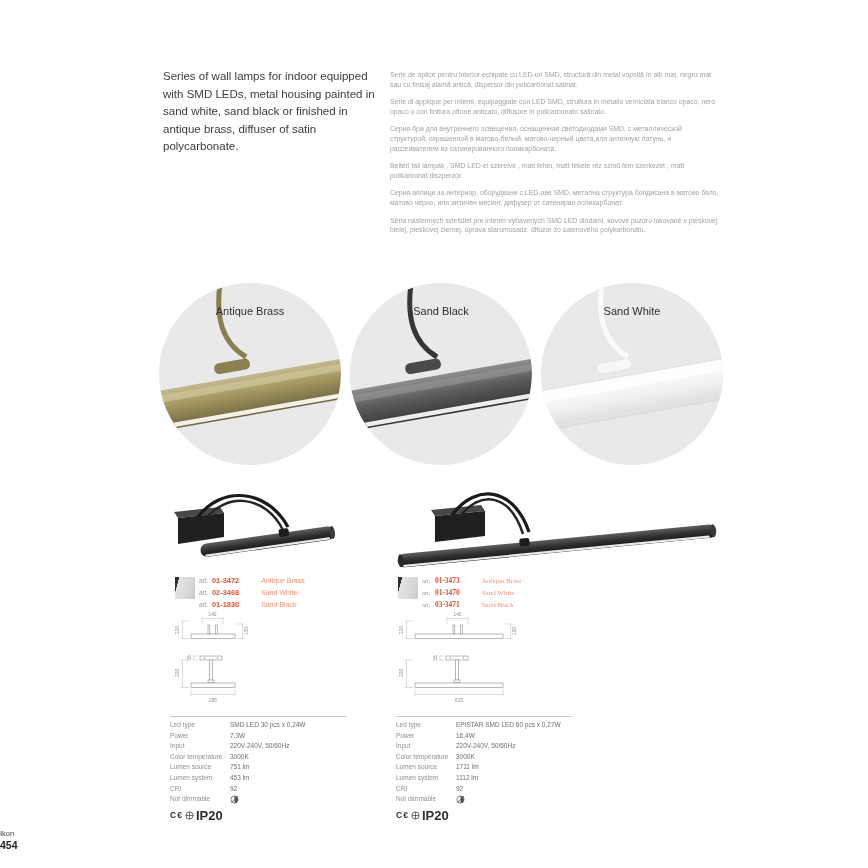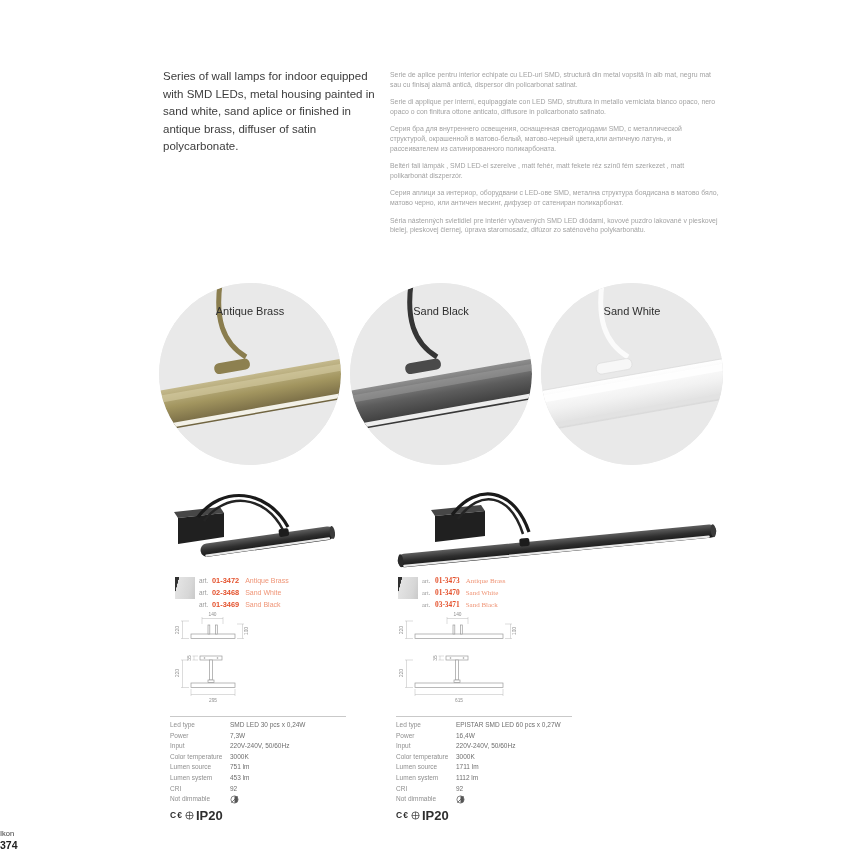--- a/index.html
+++ b/index.html
@@ -15,21 +15,21 @@
   
   .circle{width:182px;height:182px;border-radius:50%;background:#e9e9e9;overflow:hidden;}
   .circle svg{display:block;}
   .circle-label{position:absolute;width:182px;text-align:center;font-size:11px;color:#2f2f2f;}
 
   
   .thumb{width:20px;height:22px;background:linear-gradient(105deg,#303030 0%,#303030 16%,#e3e3e3 17%,#d7d7d7 70%,#c9c9c9 100%);}
   .articles{display:flex;flex-direction:column;gap:3.2px;}
   .article-row{display:flex;align-items:baseline;white-space:nowrap;}
   .art-prefix{font-size:6.4px;color:#9a9a9a;width:13px;}
-  .art-number{font-size:7.4px;font-weight:bold;color:#e4512c;margin-right:6px;}
+  .art-number{font-size:7.4px;font-weight:bold;color:#e4512c;margin-right:22px;}
   .art-finish{font-size:7px;color:#ef9577;}
 
   
   .dim-svg text{font-size:4.8px;fill:#8f8f8f;}
   .dim-svg .dimline{stroke:#b9b9b9;stroke-width:0.5;fill:none;}
   .dim-svg .shape{stroke:#9b9b9b;stroke-width:0.7;fill:#ffffff;}
 
   
   .spec{width:176px;border-top:1px solid #c9c9c9;padding-top:4px;}
   .spec-row{display:flex;height:10.6px;align-items:flex-start;}
@@ -42,21 +42,21 @@
   
   .footer{left:0;top:829px;width:868px;}
   .footer-series{font-size:7.5px;color:#3a3a3a;}
   .footer-page{font-size:10.5px;font-weight:bold;color:#222;margin-top:1px;}
 </style>
 </head>
 <body>
 
 <div class="page">
 
-  <div class="abs intro-en">Series of wall lamps for indoor equipped with SMD LEDs, metal housing painted in sand white, sand aplice or finished in antique brass, diffuser of satin polycarbonate.</div>
+  <div class="abs intro-en">Series of wall lamps for indoor equipped with SMD LEDs, metal housing painted in sand white, sand black or finished in antique brass, diffuser of satin polycarbonate.</div>
 
   <div class="abs intro-tr">
     <p>Serie de aplice pentru interior echipate cu LED-uri SMD, structură din metal vopsită în alb mat, negru mat sau cu finisaj alamă antică, dispersor din policarbonat satinat.</p>
     <p>Serie di applique per interni, equipaggiate con LED SMD, struttura in metallo verniciata bianco opaco, nero opaco o con finitura ottone anticato, diffusore in policarbonato satinato.</p>
     <p>Серия бра для внутреннего освещения, оснащенная светодиодами SMD, с металлической структурой, окрашенной в матово-белый, матово-черный цвета,или античную латунь, и рассеивателем из сатинированного поликарбоната.</p>
     <p>Beltéri fali lámpák , SMD LED-el szerelve , matt fehér, matt fekete réz színű fém szerkezet , matt polikarbonát diszperzór.</p>
     <p>Серия аплици за интериор, оборудвани с LED-ове SMD, метална структура боядисана в матово бяло, матово черно,  или античен месинг, дифузер от сатениран поликарбонат.</p>
     <p>Séria nástenných svietidiel pre interiér vybavených SMD LED diódami, kovové puzdro lakované v pieskovej bielej, pieskovej čiernej,  úprava  staromosadz, difúzor zo saténového polykarbonátu.</p>
   </div>
 
@@ -180,21 +180,21 @@
       <span class="art-number">01-3472</span>
       <span class="art-finish">Antique Brass</span>
     </div>
     <div class="article-row">
       <span class="art-prefix">art.</span>
       <span class="art-number">02-3468</span>
       <span class="art-finish">Sand White</span>
     </div>
     <div class="article-row">
       <span class="art-prefix">art.</span>
-      <span class="art-number">01-3469</span>
+      <span class="art-number">01-1830</span>
       <span class="art-finish">Sand Black</span>
     </div>
   </div>
 
   <svg class="abs dim-svg" style="left:163px;top:610px;" width="230" height="105" viewBox="0 0 230 105">
 
     <rect class="shape" x="28" y="24" width="44" height="4.5"></rect>
     <rect class="shape" x="45" y="15" width="1.8" height="9"></rect>
     <rect class="shape" x="52.5" y="15" width="1.8" height="9"></rect>
     <path class="dimline" d="M39,14 L39,7 M60,14 L60,7 M39,8.5 L60,8.5"></path>
@@ -375,16 +375,16 @@
         <circle cx="5" cy="5" r="4" fill="none" stroke="#2e2e2e" stroke-width="0.8"></circle>
         <line x1="5" y1="1" x2="5" y2="9" stroke="#2e2e2e" stroke-width="0.7"></line>
         <line x1="1" y1="5" x2="9" y2="5" stroke="#2e2e2e" stroke-width="0.7"></line>
       </svg>
       <span class="ip-text">IP20</span>
     </div>
   </div>
 
   <div class="abs footer">
     <div class="footer-series">Ikon</div>
-    <div class="footer-page">374</div>
+    <div class="footer-page">454</div>
   </div>
 
 </div>
 
 </body></html>

